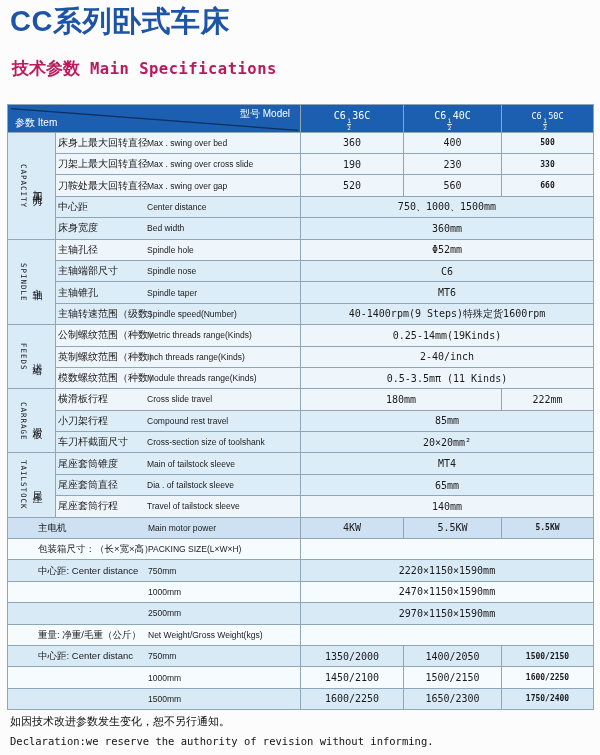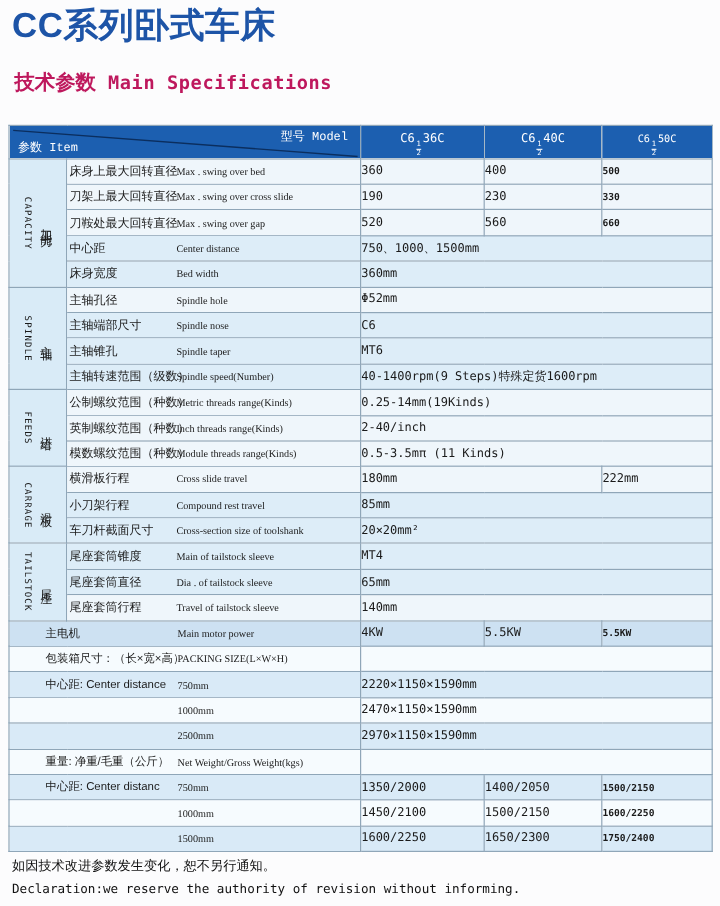--- a/index.html
+++ b/index.html
@@ -10,37 +10,37 @@
   *{margin:0;padding:0;box-sizing:border-box;}
   html,body{width:600px;}
   body{width:600px;height:755px;background:#fcfcfd;font-family:"Liberation Sans",sans-serif;color:var(--ink);overflow:hidden;}
   .page{position:relative;width:592px;height:755px;}
   .title{position:absolute;left:10px;top:2px;font-size:29px;font-weight:bold;color:var(--title-color);letter-spacing:.5px;}
   .subtitle{position:absolute;left:12px;top:57px;font-size:17px;font-weight:bold;color:#be185d;}
   .subtitle .en{font-family:"DejaVu Sans Mono",monospace;font-size:15.5px;margin-left:10px;letter-spacing:.5px;}
   table.spec{position:absolute;left:7px;top:104px;width:586px;border-collapse:collapse;table-layout:fixed;border:1.5px solid #7d8894;}
   table.spec td, table.spec th{border:1px solid var(--border);padding:0;height:21.4px;vertical-align:middle;overflow:hidden;}
   tr.hdr th{background:var(--header-bg);color:#fff;font-weight:normal;height:22px;position:relative;}
-  th.corner{position:relative;font-family:Liberation Mono, monospace;}
+  th.corner{position:relative;}
   th.corner .item{position:absolute;left:7px;bottom:2px;font-size:10px;}
   th.corner .model{position:absolute;right:10px;top:2px;font-size:10px;}
   th .diag{position:absolute;inset:0;width:100%;height:100%;}
   .modelname{font-family:"DejaVu Sans Mono",monospace;font-size:10px;text-align:right;}
   .frac{display:inline-flex;flex-direction:column;align-items:center;font-size:6px;line-height:1.05;vertical-align:-4px;margin:0 1px;}
   .frac .num{border-bottom:1px solid rgba(255,255,255,.85);padding:0 .5px;}
   td.sec{background:var(--sec-bg);}
   .secwrap{display:flex;align-items:center;justify-content:center;gap:2px;}
   .sec-en{writing-mode:vertical-rl;font-size:7.5px;letter-spacing:1px;font-family:"DejaVu Sans Mono",monospace;}
   .sec-zh{writing-mode:vertical-rl;text-orientation:upright;font-size:10px;letter-spacing:2px;}
   td.lbl{position:relative;text-align:center;}
   td.lbl .zh{position:absolute;left:2px;top:50%;transform:translateY(-50%);font-size:10px;white-space:nowrap;}
-  td.lbl .en{position:absolute;left:91px;top:50%;transform:translateY(-50%);font-size:8.5px;font-family:Liberation Serif, serif;white-space:nowrap;}
+  td.lbl .en{position:absolute;left:91px;top:50%;transform:translateY(-50%);font-size:8.5px;font-family:Liberation Sans, sans-serif;white-space:nowrap;}
   td.lbl.wide .zh{left:30px;font-size:9.5px;}
   td.lbl.wide .en{left:140px;}
-  td.val{font-family:"DejaVu Sans Mono",monospace;font-size:10px;}
+  td.val{text-align:center;font-family:"DejaVu Sans Mono",monospace;font-size:10px;}
   td.val.v3{font-size:8px;font-weight:bold;}
   th.v3h .modelname{font-size:8.5px;}
   tr.bg-a td{background:var(--row-a);} tr.bg-b td{background:var(--row-b);}
   tr.bg-hl td{background:var(--row-hl);} tr.bg-w td{background:var(--row-w);}
   tr.bg-c td{background:var(--row-c);}
   tr td.sec{background:var(--sec-bg);}
   .footer-zh{position:absolute;left:10px;top:714px;font-size:11px;color:#111;}
   .footer-en{position:absolute;left:10px;top:735px;font-size:10.5px;font-family:"DejaVu Sans Mono",monospace;color:#111;}
 </style>
 </head>

